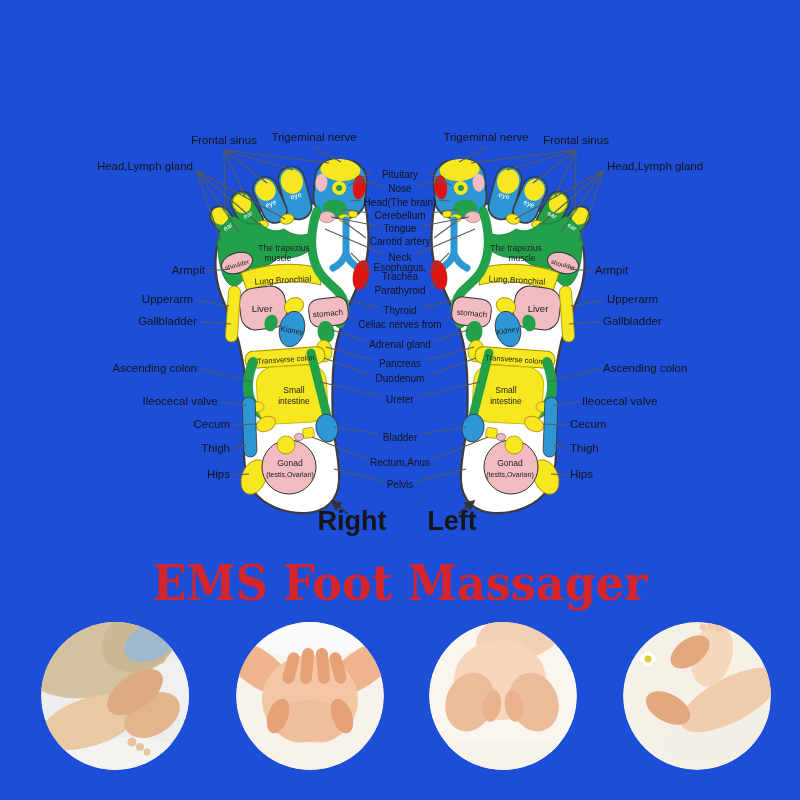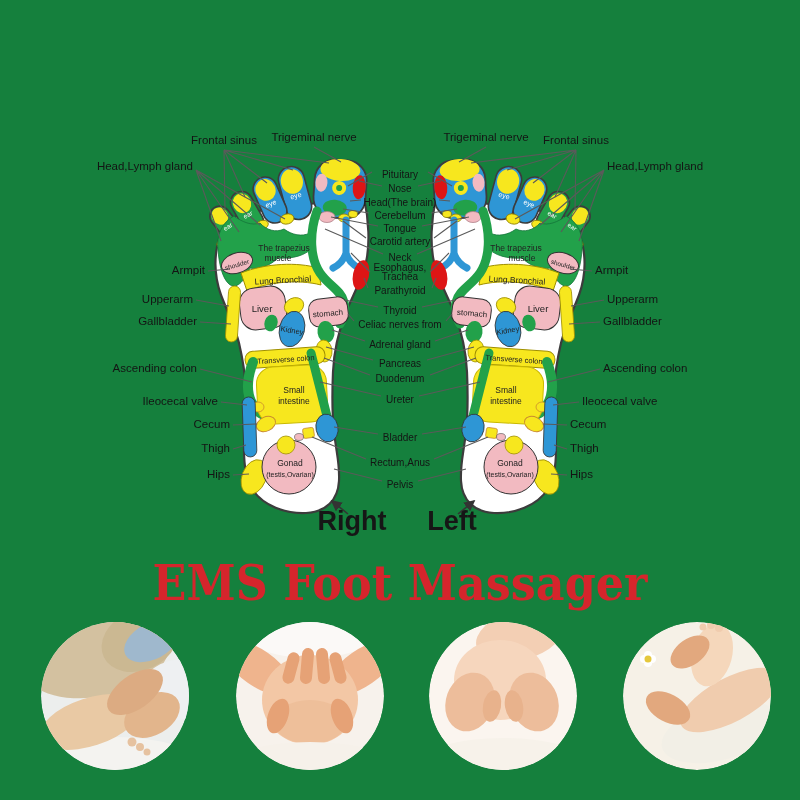--- a/index.html
+++ b/index.html
@@ -1,16 +1,16 @@
 <!DOCTYPE html>
 <html><head>
 <meta charset="utf-8">
 <style>
   html,body{margin:0;padding:0;background:#ffffff;}
-  .stage{width:800px;height:800px;position:relative;background:#15803d;overflow:hidden;
+  .stage{width:800px;height:800px;position:relative;background:#1d4ed8;overflow:hidden;
          font-family:"Liberation Sans",sans-serif;}
   svg{display:block}
   text{font-family:"Liberation Sans",sans-serif;}
   .lbl{font-size:11.5px;fill:#141414;}
   .clbl{font-size:10px;fill:#141414;}
   .zone{fill:#222;}
   .zone-w{fill:#ffffff;}
   .cap{font-size:27px;fill:#161616;font-weight:600;}
   .title{font-family:"DejaVu Serif",serif;font-weight:bold;font-size:49px;fill:#d5252c;}
   .ln{stroke:#5a5a5a;stroke-width:1.1;fill:none;}

